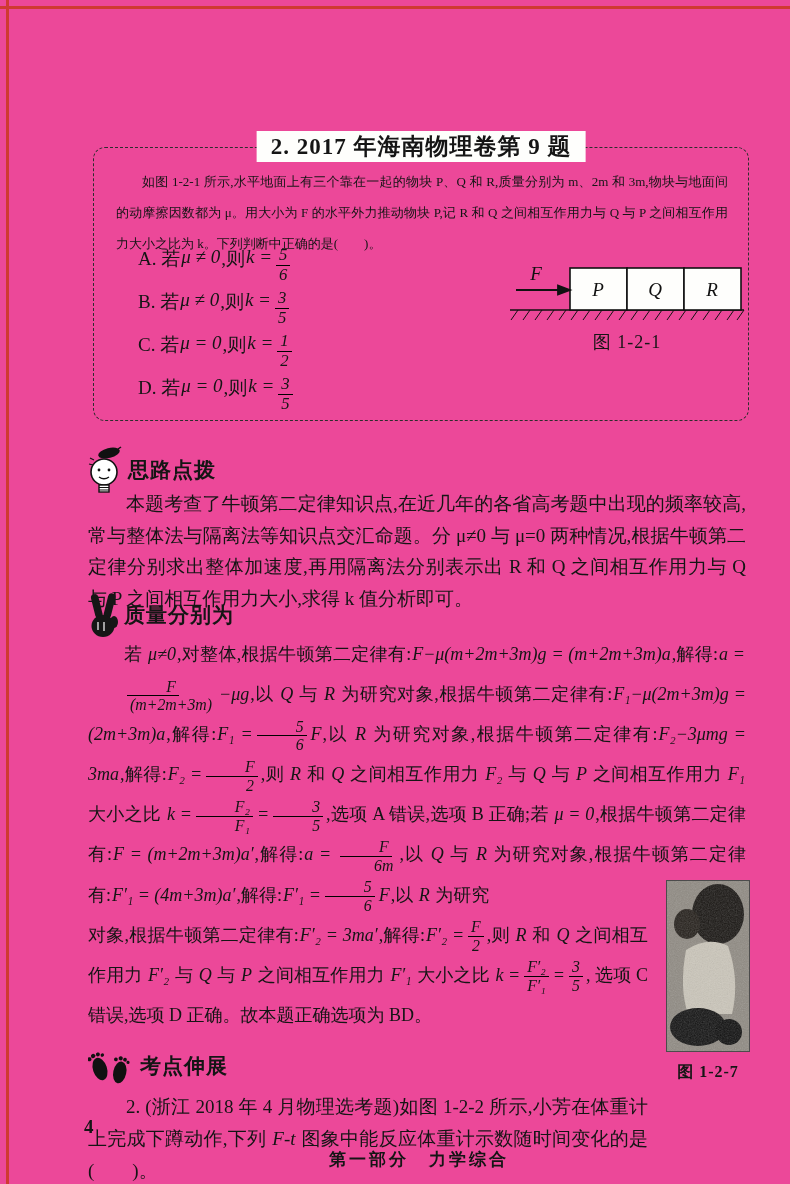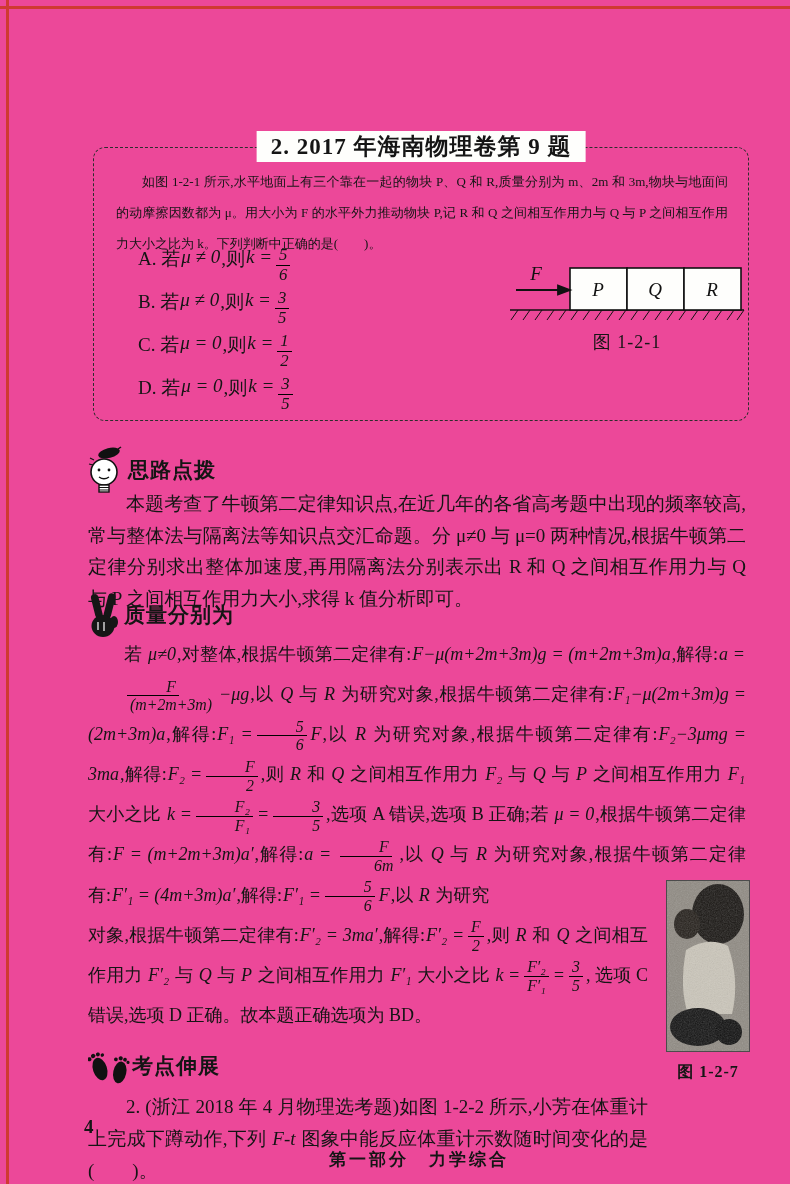--- a/index.html
+++ b/index.html
@@ -38,21 +38,21 @@
            font-weight:bold;font-size:21px;letter-spacing:1px;}
   #tips-head{top:446px;}
   #analysis-head{top:592px;}
   .tips-body{position:absolute;left:88px;top:488px;width:658px;font-size:19px;
              line-height:31.5px;text-align:justify;text-indent:2em;}
 
   .flow-col{position:absolute;left:88px;top:634px;width:658px;}
   .rich{font-size:18px;line-height:40px;text-align:justify;}
   .part1{text-indent:2em;}
   .part2{width:560px;}
-  .ext-head{display:flex;align-items:center;margin-top:10px;height:42px;}
+  .ext-head{display:flex;align-items:center;gap:8px;margin-top:10px;height:42px;}
   .ext-body{width:560px;font-size:19px;line-height:32px;text-align:justify;
             text-indent:2em;margin-top:4px;}
 
   
   .photo-fig{position:absolute;left:666px;top:880px;width:84px;text-align:center;}
   .photo-caption{font-size:16px;font-weight:bold;margin-top:6px;white-space:nowrap;letter-spacing:1px;}
 
   
   .footer-num{position:absolute;left:84px;top:1116px;font-size:19px;font-weight:bold;}
   .footer-title{position:absolute;left:0;top:1120px;width:100%;box-sizing:border-box;

